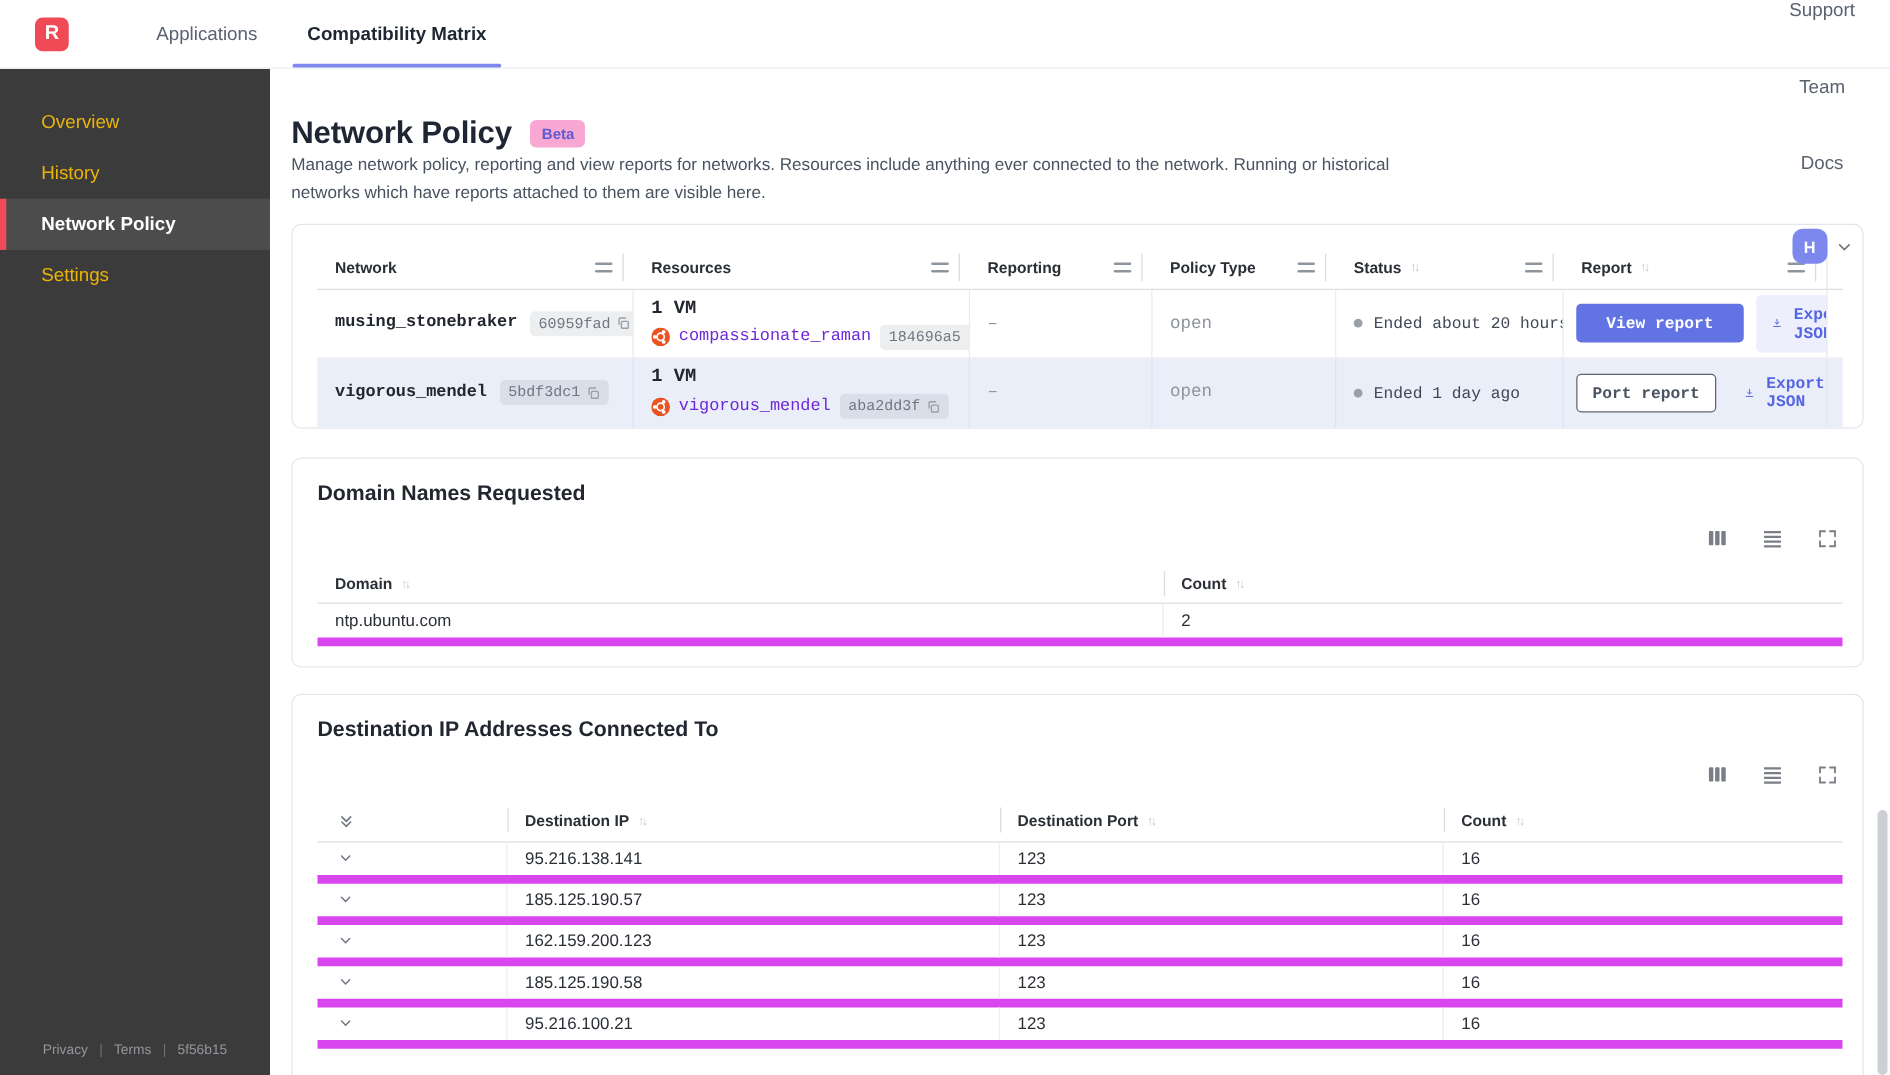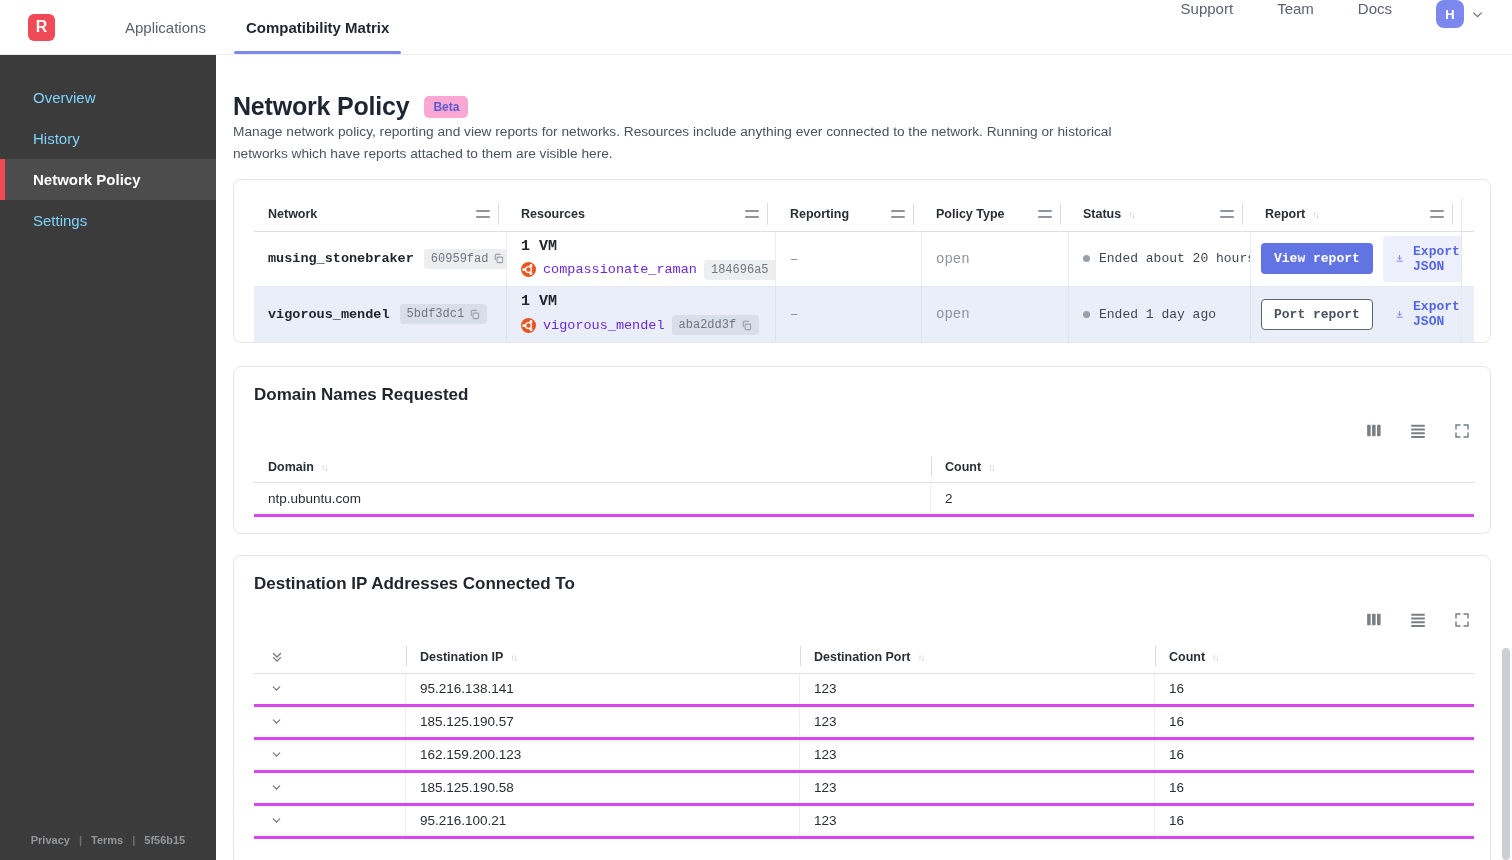--- a/index.html
+++ b/index.html
@@ -10,34 +10,34 @@
   .topnav { height:55px; display:flex; align-items:stretch; padding:0 28px; background:#fff;
     border-bottom:1px solid #ebedef; position:relative; z-index:3; }
   .logo { width:27px; height:27px; border-radius:6px; background:#ef4a55; color:#fff;
     font-weight:700; font-size:16px; display:flex; align-items:center; justify-content:center; align-self:center; }
   .topnav-items { display:flex; margin-left:50px; }
   .topnav-item { display:flex; align-items:center; padding:0 20px; font-size:15px; color:#5a6270;
     position:relative; cursor:pointer; }
   .topnav-item.active { color:#1f2633; font-weight:700; }
   .topnav-item.active::after { content:""; position:absolute; left:8px; right:8px; bottom:0;
     height:3px; background:#7d88ee; border-radius:2px; }
-  .topnav-right { margin-left:auto; display:flex; align-items:flex-start; gap:44px; }
+  .topnav-right { margin-left:auto; display:flex; align-items:center; gap:44px;flex-direction:column; }
   .topnav-link { font-size:15px; color:#5a6270; cursor:pointer; }
   .account { display:flex; align-items:center; gap:7px; cursor:pointer; }
   .avatar { width:28px; height:28px; border-radius:8px; background:#7d88ee; color:#fff;
     font-size:13px; font-weight:600; display:flex; align-items:center; justify-content:center; }
 
   
   .app { display:flex; height:805px; }
   .sidebar { width:216px; background:#3b3b3b; display:flex; flex-direction:column; flex-shrink:0; padding-top:22px; }
   .side-item { height:41px; display:flex; align-items:center; padding-left:28px; font-size:15px;
-    color:#7dd3fc; cursor:pointer; border-left:5px solid transparent; }
+    color:#eab308; cursor:pointer; border-left:5px solid transparent; }
   .side-item.active { background:#4c4c4c; color:#fff; font-weight:600; border-left-color:#ef4a55; }
   .side-footer { margin-top:auto; padding:16px 10px 14px; display:flex; justify-content:center;
-    align-items:flex-start; gap:9px; font-size:11px; color:#93979c;font-weight:bold; }
+    align-items:flex-start; gap:9px; font-size:11px; color:#93979c; }
   .side-footer .sep { color:#6e7277; }
 
   .main { flex:1; padding:37px 21px 0 17px; overflow:hidden; }
 
   
   .page-head { display:flex; align-items:center; gap:15px; }
   h1 { font-size:25px; font-weight:700; letter-spacing:-.2px; }
   .beta { background:#f9a8d4; color:#5e5ad0; font-size:12px; font-weight:600;
     padding:4px 9px; border-radius:5px; }
   .page-desc { font-size:13.7px; line-height:1.6; color:#4a5360; max-width:880px; }
@@ -77,34 +77,34 @@
     border-radius:4px; padding:3px 7px; font-size:12px; color:#6e7681; white-space:nowrap; cursor:pointer; }
   .res-cell { flex-direction:column; align-items:flex-start; justify-content:center; gap:5px; }
   .vm { font-size:15px; font-weight:700; color:#22272f; }
   .res-line { display:flex; align-items:center; gap:7px; }
   .res-name { font-size:13.5px; color:#6d28d9; }
   .dim { color:#8e949c; font-size:14px; }
   .status-cell { gap:9px; }
   .dot { width:7px; height:7px; border-radius:50%; background:#9aa0a8; flex-shrink:0; }
   .status-txt { font-size:13px; color:#3f4754; white-space:nowrap; }
   .report-cell { gap:10px; border-right:none; padding-left:10px; }
-  .btn { font-size:13px; font-weight:600; border-radius:4px; padding:8px 13px; cursor:pointer;
+  .btn { font-size:13px; font-weight:600; border-radius:4px; padding:8px 24px; cursor:pointer;
     border:none; white-space:nowrap; font-family:inherit; }
   .btn-solid { background:#6274e3; color:#fff; }
   .btn-outline { background:#fff; color:#4a5360; border:1px solid #5d6570; padding:7px 12px; }
   .btn-export { display:inline-flex; align-items:center; gap:9px; background:#edf0fc; color:#5466e2;
     font-size:13px; font-weight:600; border-radius:4px; padding:8px 12px; cursor:pointer; }
   .nrow.selected .btn-export { background:transparent; }
 
   
   .stable .thead { height:30px; border-bottom:1px solid #dddfe3; }
   .stable .hcell::after { display:none; }
   .stable .hcell { padding-left:14px; }
   .stable .hcell.bordered::before { content:""; position:absolute; left:0; top:4px; width:1px; height:20px; background:#d9dbde; }
-  .srow { display:flex; border-bottom:3px solid #d946ef; align-items:stretch;text-align:right; }
+  .srow { display:flex; border-bottom:7px solid #d946ef; align-items:stretch;text-align:right; }
   .scell { display:flex; align-items:center; padding:0 14px; font-size:13.5px; color:#2a2f36;
     border-right:1px solid #eceef1; }
   .scell:last-of-type { border-right:none; }
   .dtable .hd1{width:152px; justify-content:flex-start; padding-left:16px;}
   .dtable .hd2{width:394px;} .dtable .hd3{width:355px;} .dtable .hd4{flex:1;}
   .dtable .d1{width:152px; justify-content:flex-start; padding-left:16px;}
   .dtable .d2{width:394px;} .dtable .d3{width:355px;} .dtable .d4{flex:1;}
   .dtable .srow { height:33px; }
   .dtable .thead { height:32px; }
   .mtable .hd1{width:677px;} .mtable .hd2{flex:1;}

